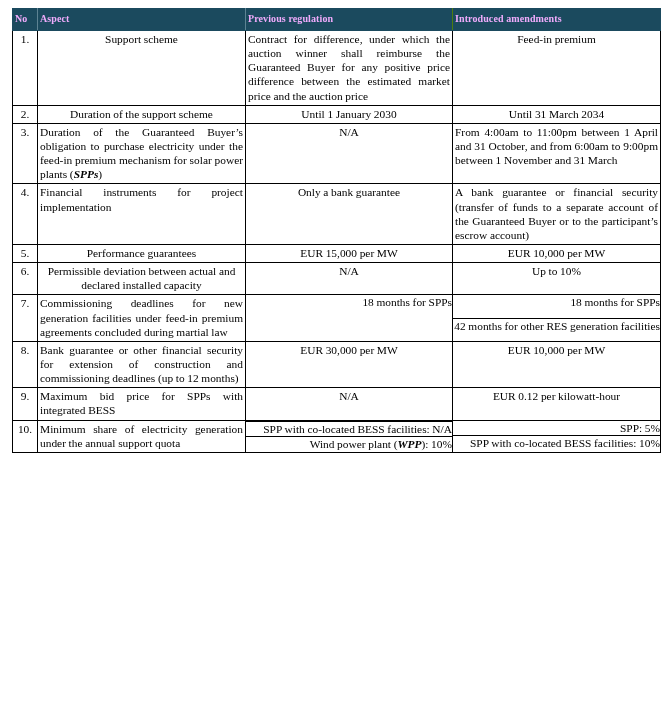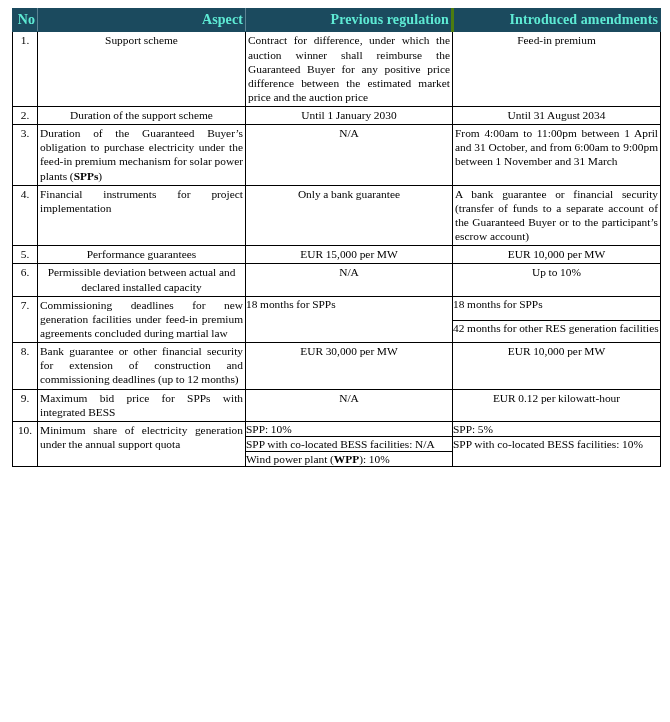--- a/index.html
+++ b/index.html
@@ -31,33 +31,33 @@
     font-size: 11.4px;
     line-height: 1.24;
   }
   col.c-no      { width: 25px; }
   col.c-aspect  { width: 208px; }
   col.c-prev    { width: 207px; }
   col.c-new     { width: 208px; }
 
   thead th {
     background: #1b4a5e;
-    color: #5eead4;
+    color: #f0abfc;
     font-weight: bold;
-    text-align: right;
+    text-align: left;
     vertical-align: middle;
-    font-size: 14px;
+    font-size: 10px;
     padding: 2px 2px 3px 2px;
     border: 1px solid #1b4a5e;
     letter-spacing: 0.1px;
     height: 16px;
   }
   thead th.h-no { border-right: 1px solid #5d8393; }
   thead th.h-aspect { border-right: 1px solid #5d8393; }
-  thead th.h-prev { border-right: 3px solid #4d7c0f; }
+  thead th.h-prev { border-right: 1px solid #4d7c0f; }
 
   tbody td {
     border: 1px solid #000000;
     vertical-align: top;
     padding: 1px 2px 2px 2px;
     text-align: justify;
     text-justify: inter-word;
     word-spacing: -0.2px;
     hyphens: none;
   }
@@ -80,23 +80,23 @@
     padding: 0;
   }
   .sub-sep {
     border-top: 1px solid #000000 !important;
   }
   td.nopad {
     padding: 0;
   }
   .subcell {
     padding: 1px 2px 2px 2px;
-    text-align: left;
-  }
-  b { font-weight: bold; }
+    text-align: right;
+  }
+  b { font-weight: bold; font-style: italic; }
 </style>
 </head>
 <body>
 
 <div class="page">
   <table class="reg-table">
     <colgroup>
       <col class="c-no">
       <col class="c-aspect">
       <col class="c-prev">
@@ -116,21 +116,21 @@
         <td class="num">1.</td>
         <td class="plain">Support scheme</td>
         <td>Contract for difference, under which the auction winner shall reimburse the Guaranteed Buyer for any positive price difference between the estimated market price and the auction price</td>
         <td class="plain">Feed-in premium</td>
       </tr>
 
       <tr>
         <td class="num">2.</td>
         <td class="plain">Duration of the support scheme</td>
         <td class="plain">Until 1 January 2030</td>
-        <td class="plain">Until 31 August 2034</td>
+        <td class="plain">Until 31 March 2034</td>
       </tr>
 
       <tr>
         <td class="num">3.</td>
         <td><span>Duration of the Guaranteed Buyer’s obligation to purchase electricity under the feed-in premium mechanism for solar power plants (</span><b>SPPs</b><span>)</span></td>
         <td class="plain">N/A</td>
         <td>From 4:00am to 11:00pm between 1 April and 31 October, and from 6:00am to 9:00pm between 1 November and 31 March</td>
       </tr>
 
       <tr>
@@ -193,23 +193,20 @@
         <td class="plain">N/A</td>
         <td class="plain">EUR 0.12 per kilowatt-hour</td>
       </tr>
 
       <tr>
         <td class="num">10.</td>
         <td>Minimum share of electricity generation under the annual support quota</td>
         <td class="nopad">
           <table class="nested">
             <tbody>
-                <tr>
-              <td class="subcell">SPP: 10%</td>
-            </tr>
             <tr>
               <td class="subcell sub-sep">SPP with co-located BESS facilities: N/A</td>
             </tr>
             <tr>
               <td class="subcell sub-sep"><span id="wpp-prev">Wind power plant (<b>WPP</b>): 10%</span></td>
             </tr>
           </tbody>
             </table>
         </td>
         <td class="nopad">

